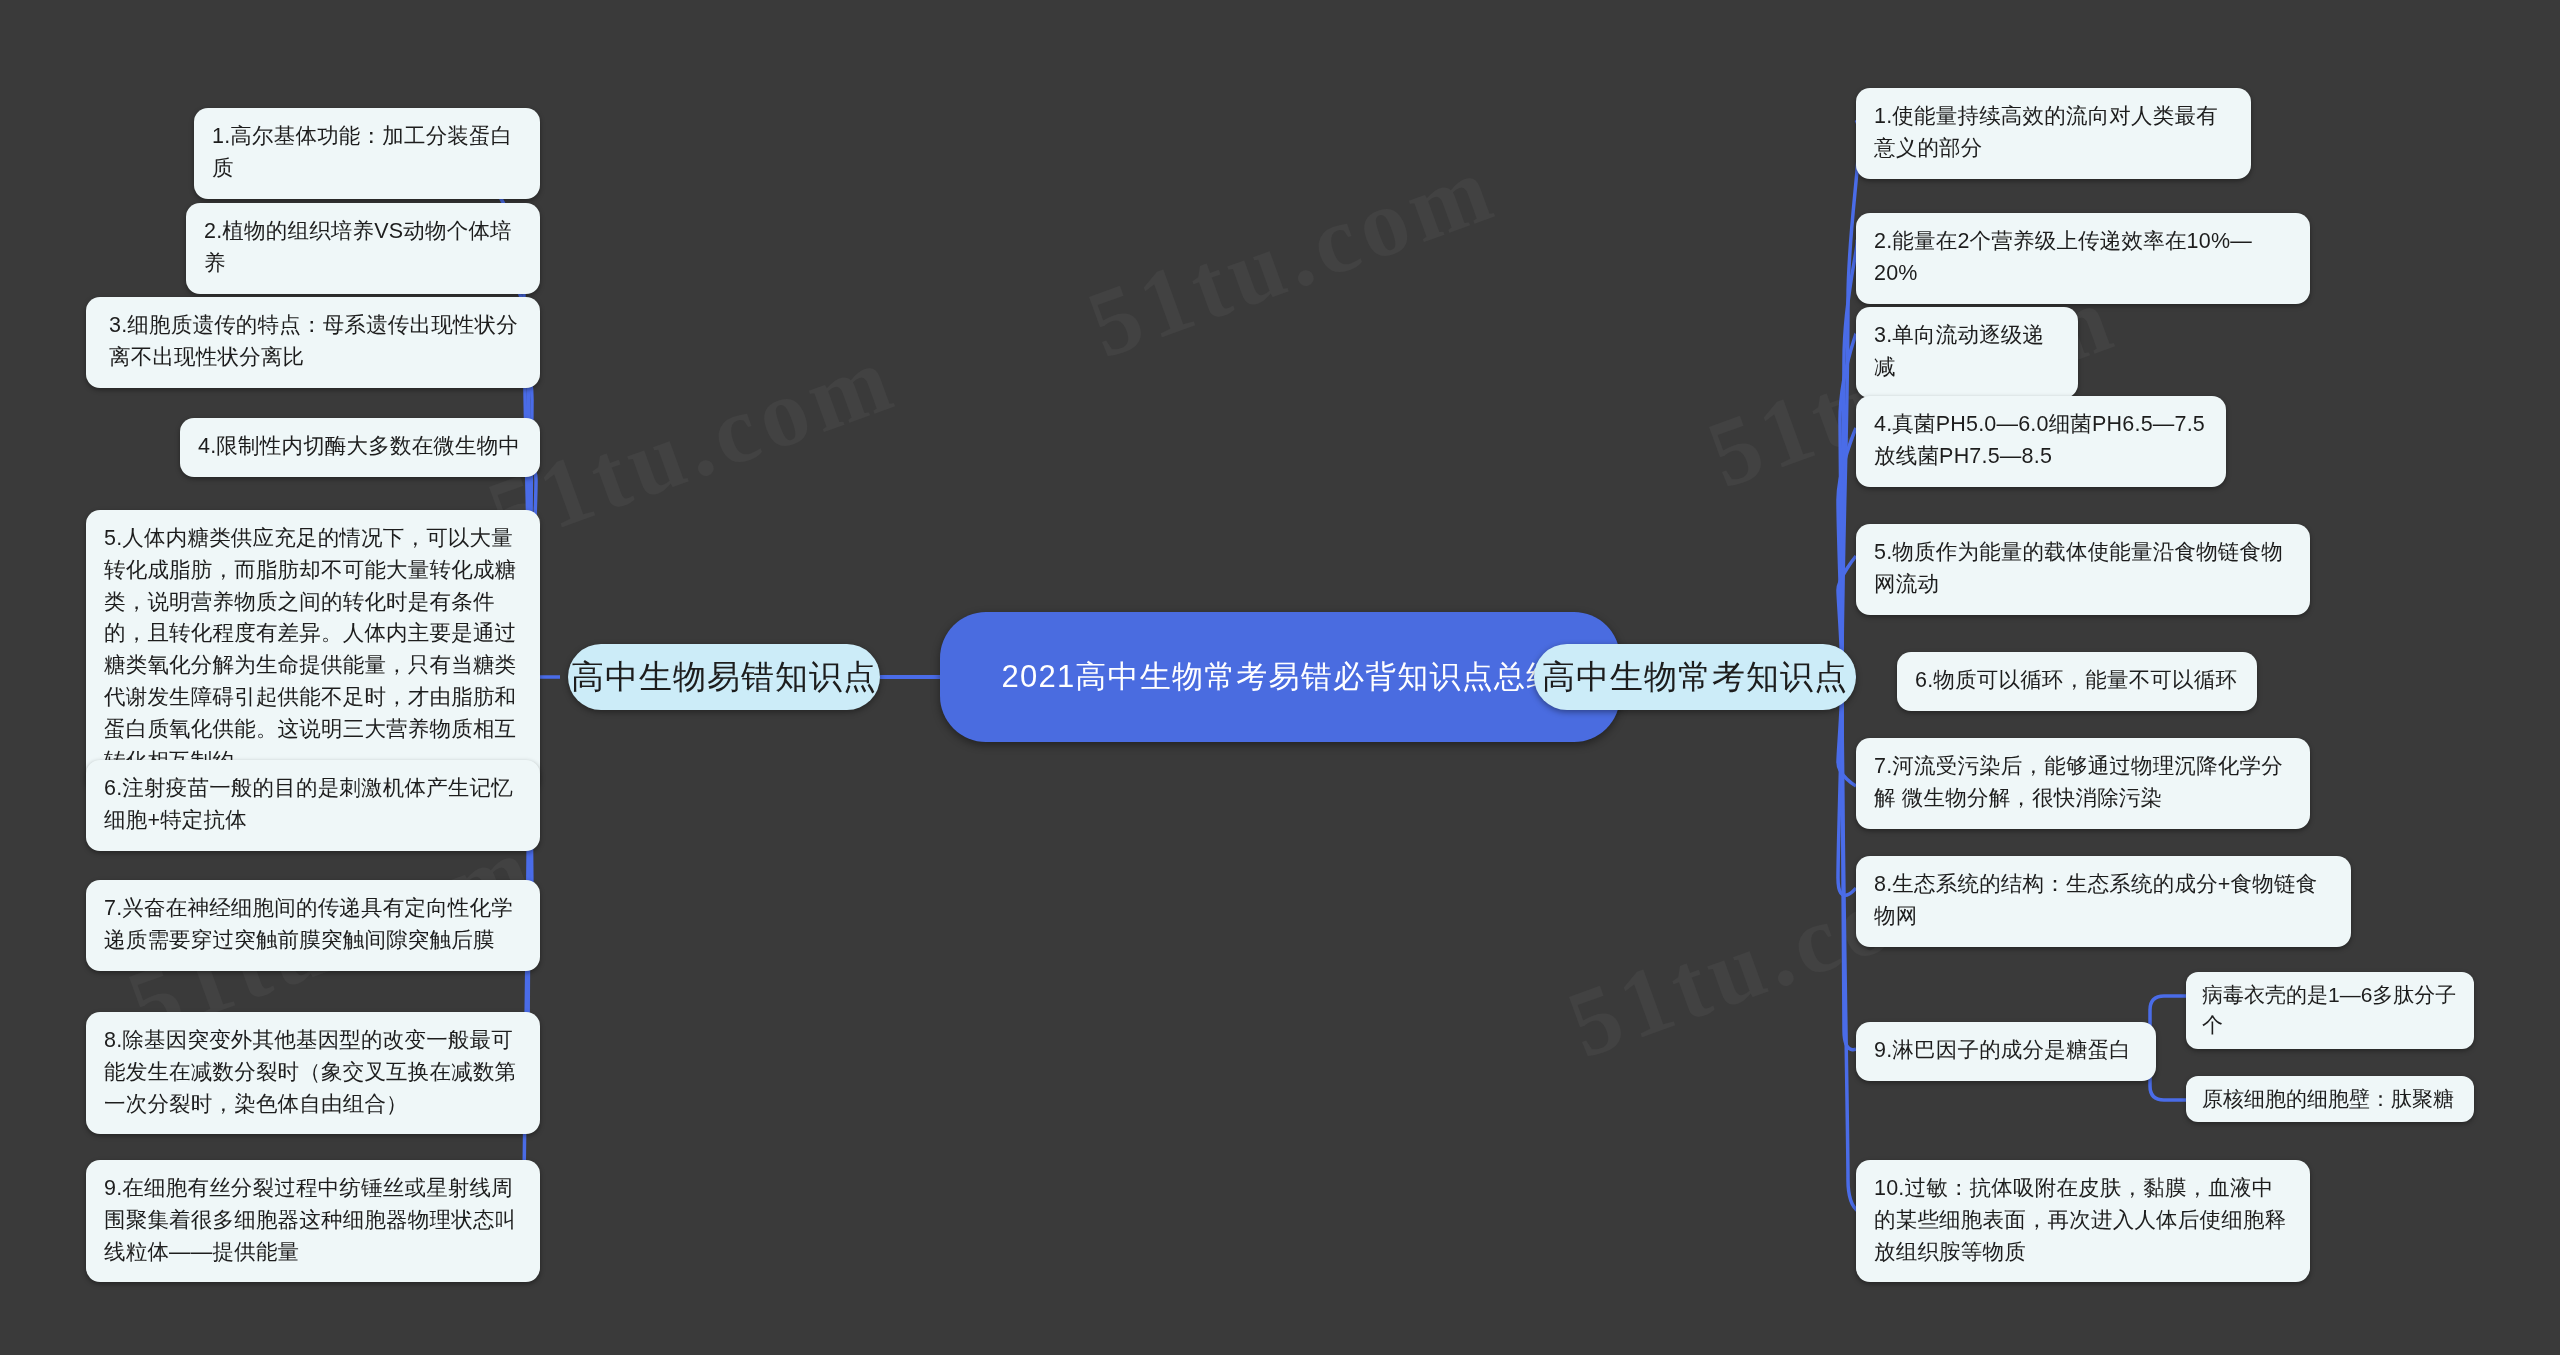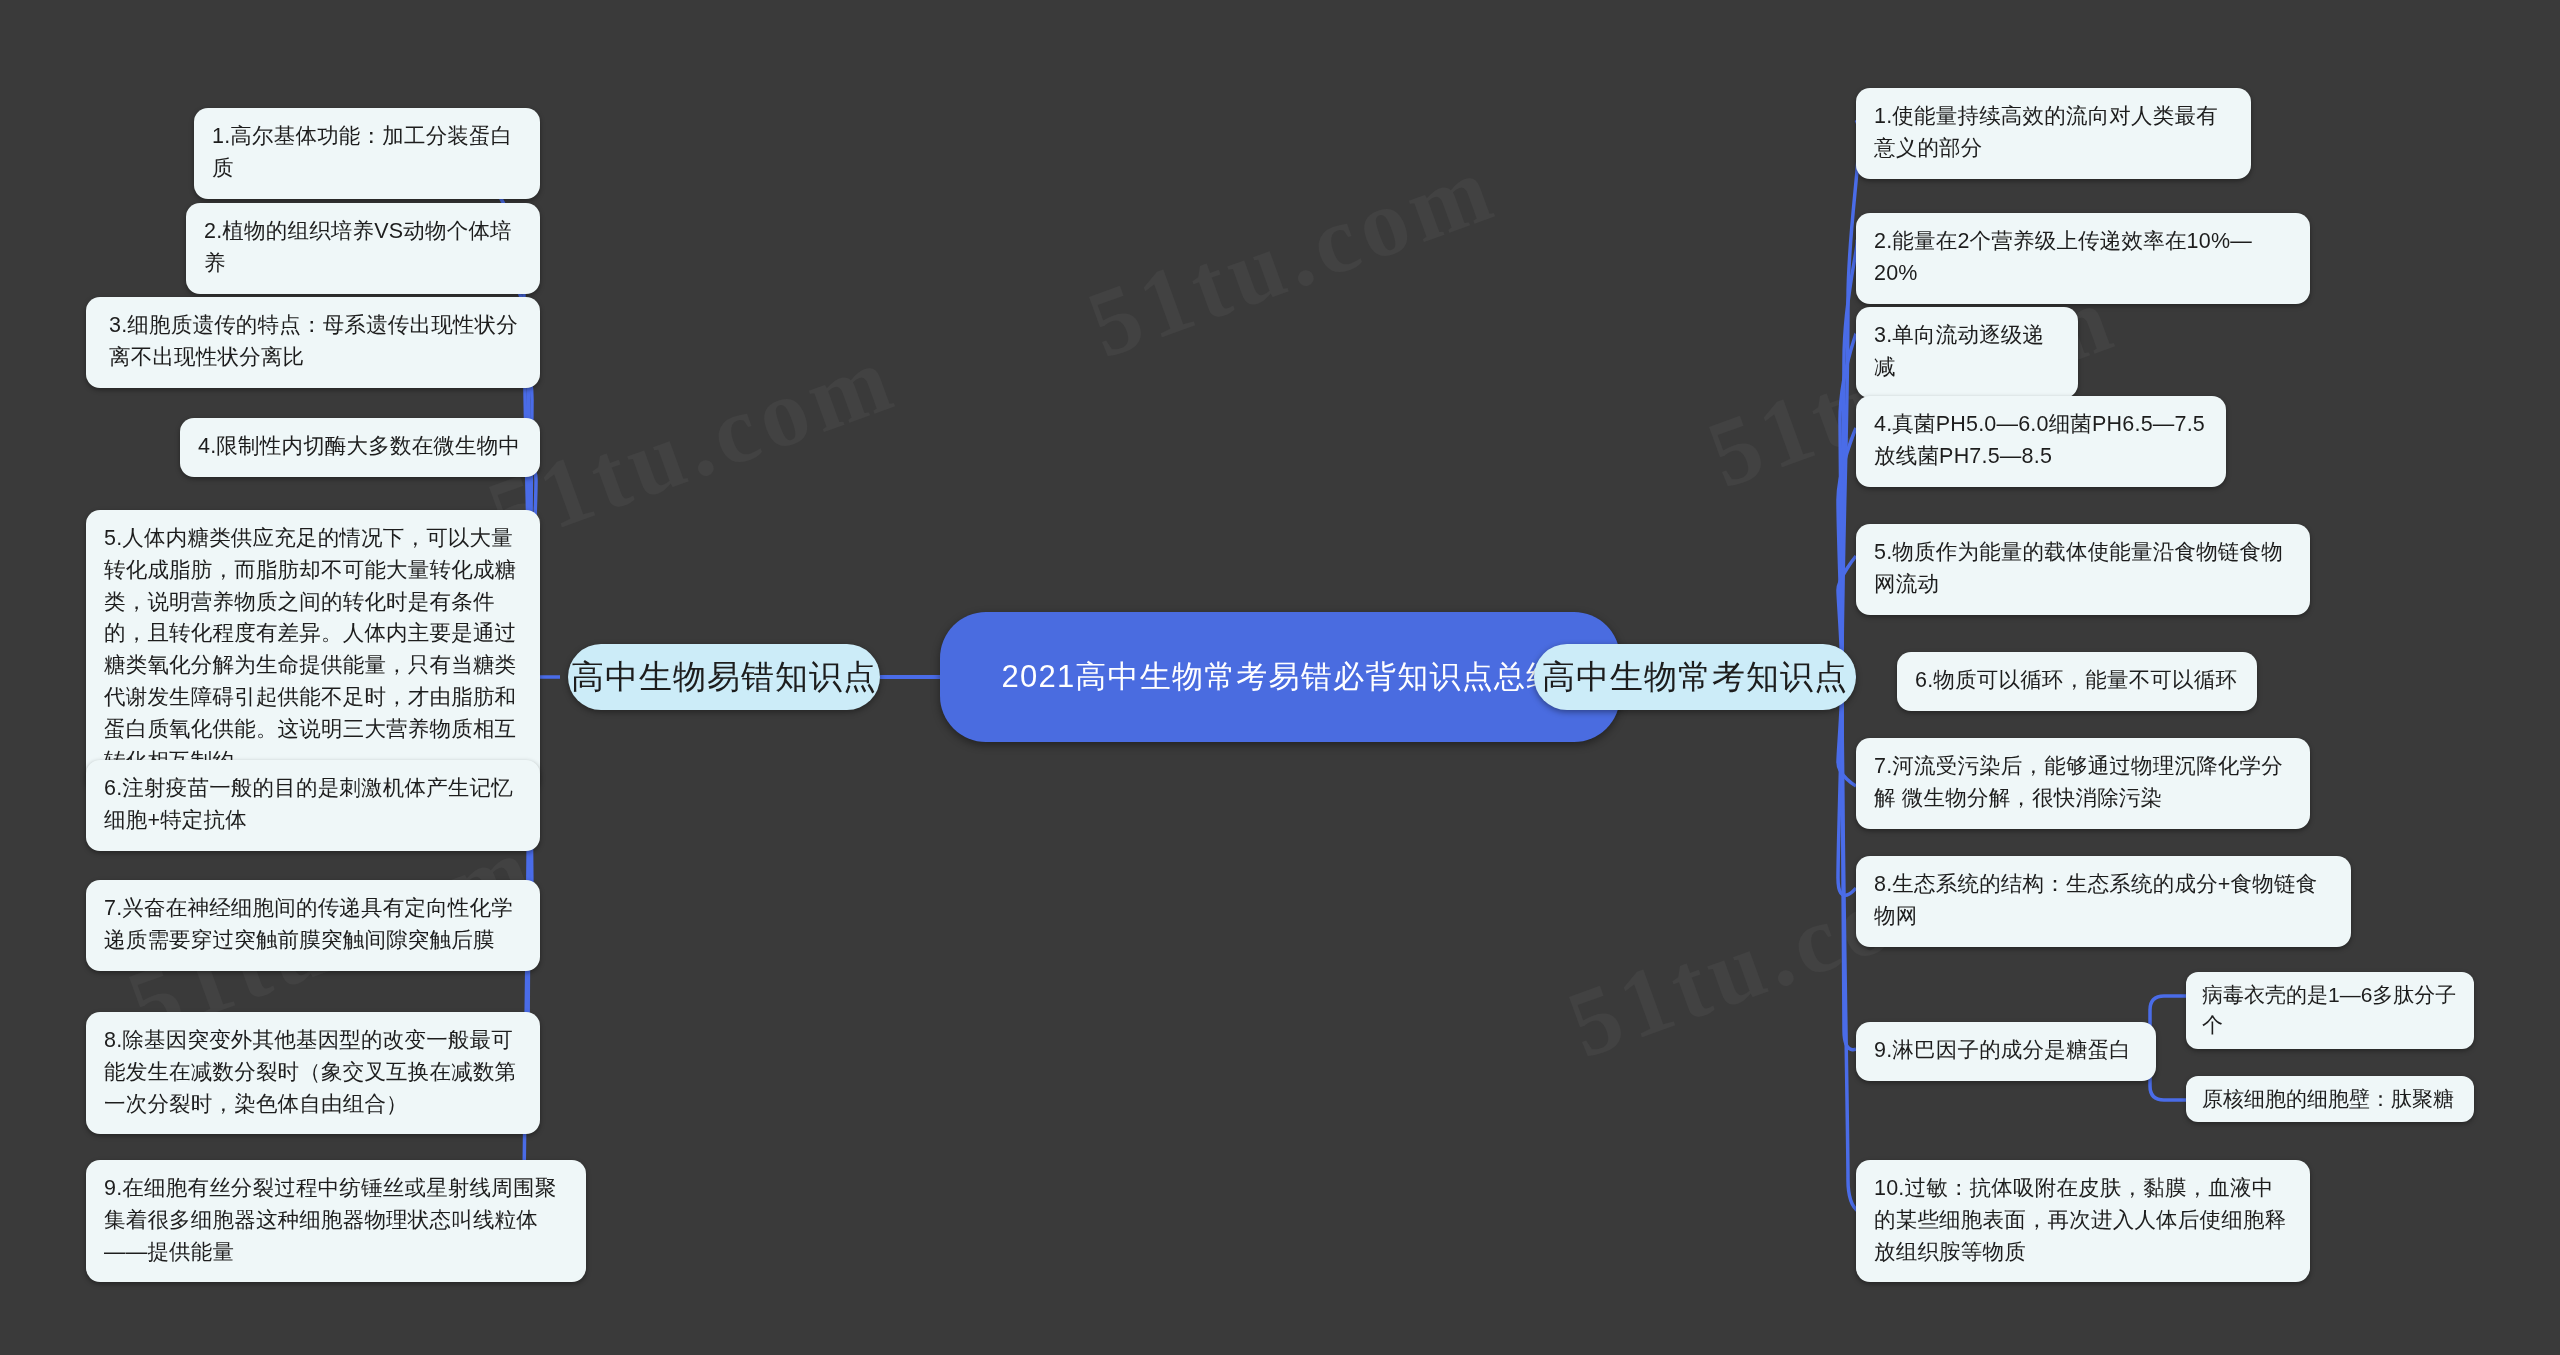--- a/index.html
+++ b/index.html
@@ -152,21 +152,21 @@
   <div class="node branch" style="left: 568px; top: 644px; width: 312px; height: 66px; background: rgb(204, 236, 248); color: rgb(29, 29, 29);">高中生物易错知识点</div>
 
   <div class="node leaf" style="left: 194px; top: 108px; width: 346px; background: rgb(239, 247, 248); color: rgb(29, 29, 29);">1.高尔基体功能：加工分装蛋白质</div>
   <div class="node leaf" style="left: 186px; top: 203px; width: 354px; background: rgb(239, 247, 248); color: rgb(29, 29, 29);">2.植物的组织培养VS动物个体培养</div>
   <div class="node leaf" style="left: 86px; top: 297px; width: 454px; background: rgb(239, 247, 248); color: rgb(29, 29, 29); padding-left: 23px;">3.细胞质遗传的特点：母系遗传出现性状分离不出现性状分离比</div>
   <div class="node leaf" style="left: 180px; top: 418px; width: 360px; background: rgb(239, 247, 248); color: rgb(29, 29, 29);">4.限制性内切酶大多数在微生物中</div>
   <div class="node leaf" style="left: 86px; top: 510px; width: 454px; background: rgb(239, 247, 248); color: rgb(29, 29, 29);">5.人体内糖类供应充足的情况下，可以大量转化成脂肪，而脂肪却不可能大量转化成糖类，说明营养物质之间的转化时是有条件的，且转化程度有差异。人体内主要是通过糖类氧化分解为生命提供能量，只有当糖类代谢发生障碍引起供能不足时，才由脂肪和蛋白质氧化供能。这说明三大营养物质相互转化相互制约</div>
   <div class="node leaf" style="left: 86px; top: 760px; width: 454px; background: rgb(239, 247, 248); color: rgb(29, 29, 29);">6.注射疫苗一般的目的是刺激机体产生记忆细胞+特定抗体</div>
   <div class="node leaf" style="left: 86px; top: 880px; width: 454px; background: rgb(239, 247, 248); color: rgb(29, 29, 29);">7.兴奋在神经细胞间的传递具有定向性化学递质需要穿过突触前膜突触间隙突触后膜</div>
   <div class="node leaf" style="left: 86px; top: 1012px; width: 454px; background: rgb(239, 247, 248); color: rgb(29, 29, 29);">8.除基因突变外其他基因型的改变一般最可能发生在减数分裂时（象交叉互换在减数第一次分裂时，染色体自由组合）</div>
-  <div class="node leaf" style="left: 86px; top: 1160px; width: 500px; background: rgb(239, 247, 248); color: rgb(29, 29, 29);">9.在细胞有丝分裂过程中纺锤丝或星射线周围聚集着很多细胞器这种细胞器物理状态叫线粒体——提供能量</div>
+  <div class="node leaf" style="left: 86px; top: 1160px; width: 454px; background: rgb(239, 247, 248); color: rgb(29, 29, 29);">9.在细胞有丝分裂过程中纺锤丝或星射线周围聚集着很多细胞器这种细胞器物理状态叫线粒体——提供能量</div>
 
   <div class="node branch" style="left: 1534px; top: 644px; width: 322px; height: 66px; background: rgb(204, 236, 248); color: rgb(29, 29, 29);">高中生物常考知识点</div>
 
   <div class="node leaf" style="left: 1856px; top: 88px; width: 395px; background: rgb(239, 247, 248); color: rgb(29, 29, 29);">1.使能量持续高效的流向对人类最有意义的部分</div>
   <div class="node leaf" style="left: 1856px; top: 213px; width: 454px; background: rgb(239, 247, 248); color: rgb(29, 29, 29);">2.能量在2个营养级上传递效率在10%—20%</div>
   <div class="node leaf" style="left: 1856px; top: 307px; width: 222px; background: rgb(239, 247, 248); color: rgb(29, 29, 29);">3.单向流动逐级递减</div>
   <div class="node leaf" style="left: 1856px; top: 396px; width: 370px; background: rgb(239, 247, 248); color: rgb(29, 29, 29);">4.真菌PH5.0—6.0细菌PH6.5—7.5放线菌PH7.5—8.5</div>
   <div class="node leaf" style="left: 1856px; top: 524px; width: 454px; background: rgb(239, 247, 248); color: rgb(29, 29, 29);">5.物质作为能量的载体使能量沿食物链食物网流动</div>
   <div class="node leaf" style="left: 1856px; top: 652px; width: 360px; background: rgb(239, 247, 248); color: rgb(29, 29, 29); margin-left: 41px;">6.物质可以循环，能量不可以循环</div>
   <div class="node leaf" style="left: 1856px; top: 738px; width: 454px; background: rgb(239, 247, 248); color: rgb(29, 29, 29);">7.河流受污染后，能够通过物理沉降化学分解 微生物分解，很快消除污染</div>

